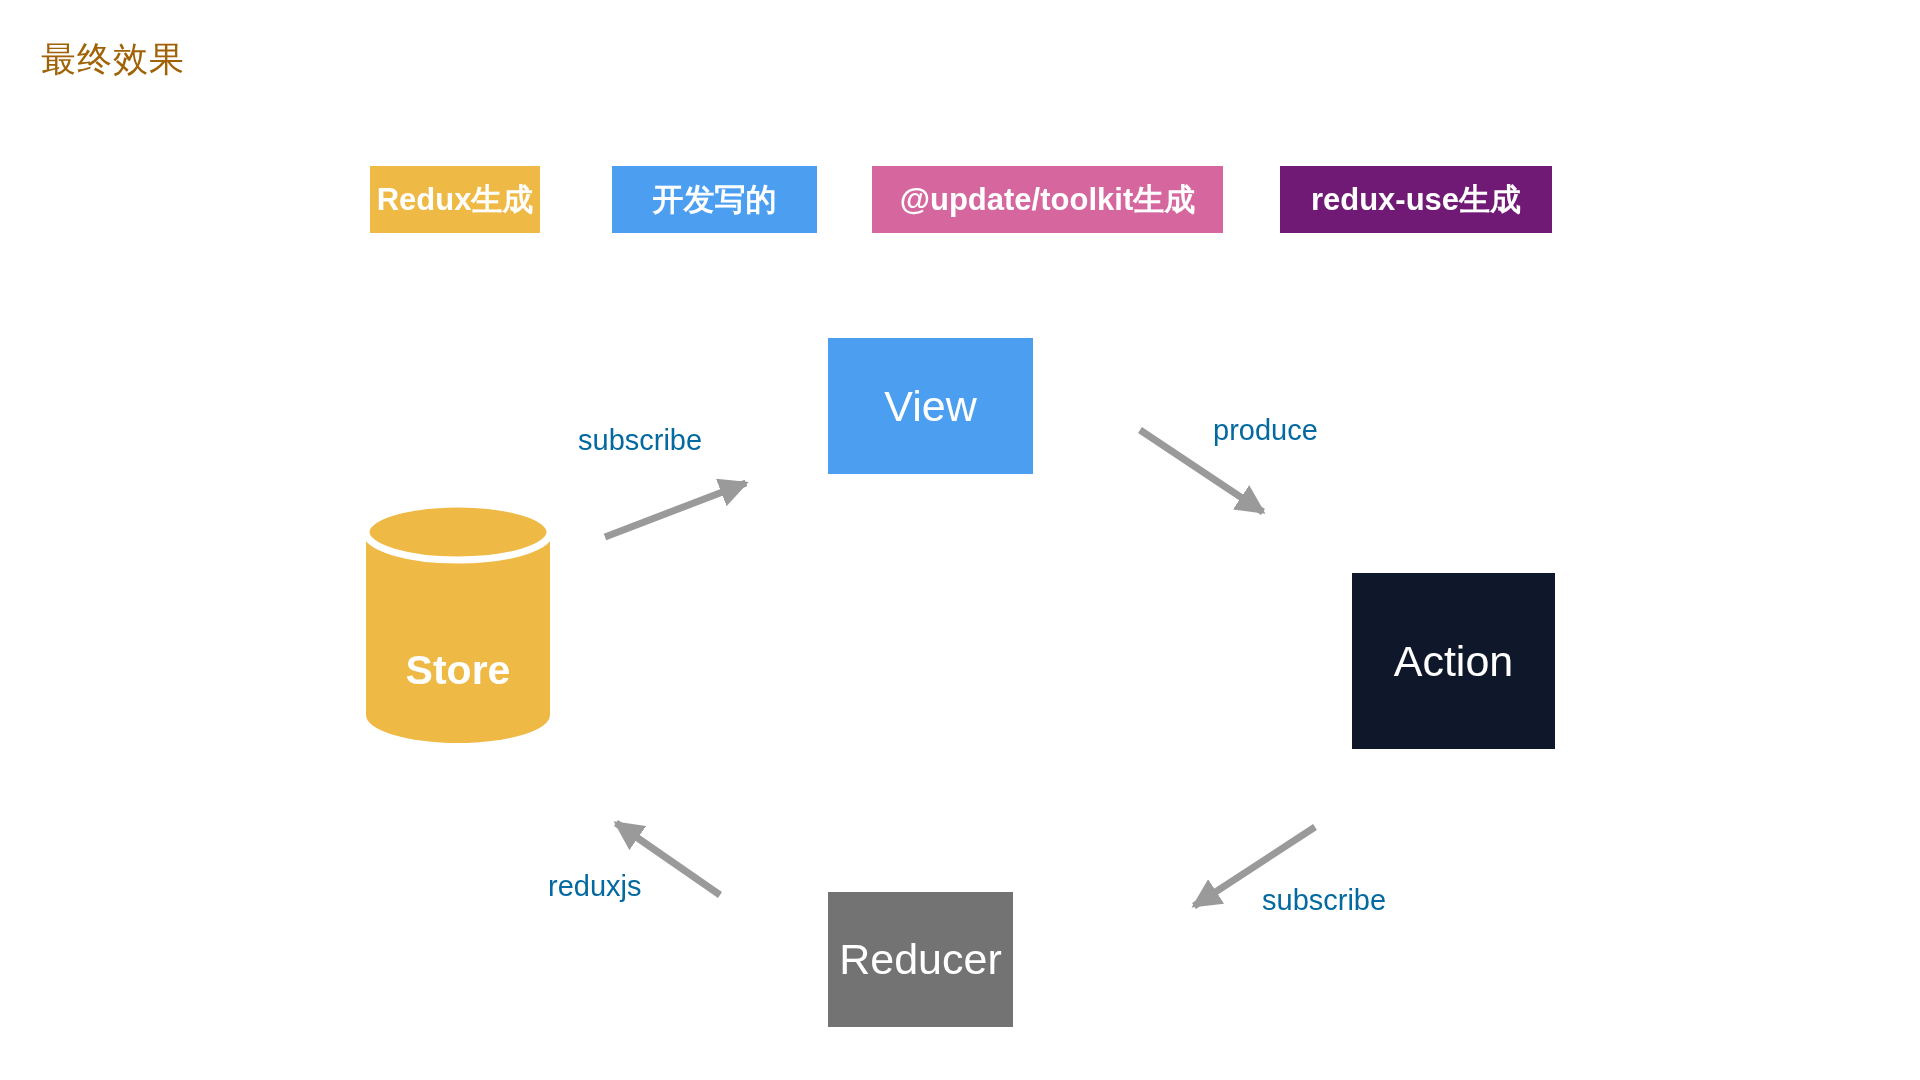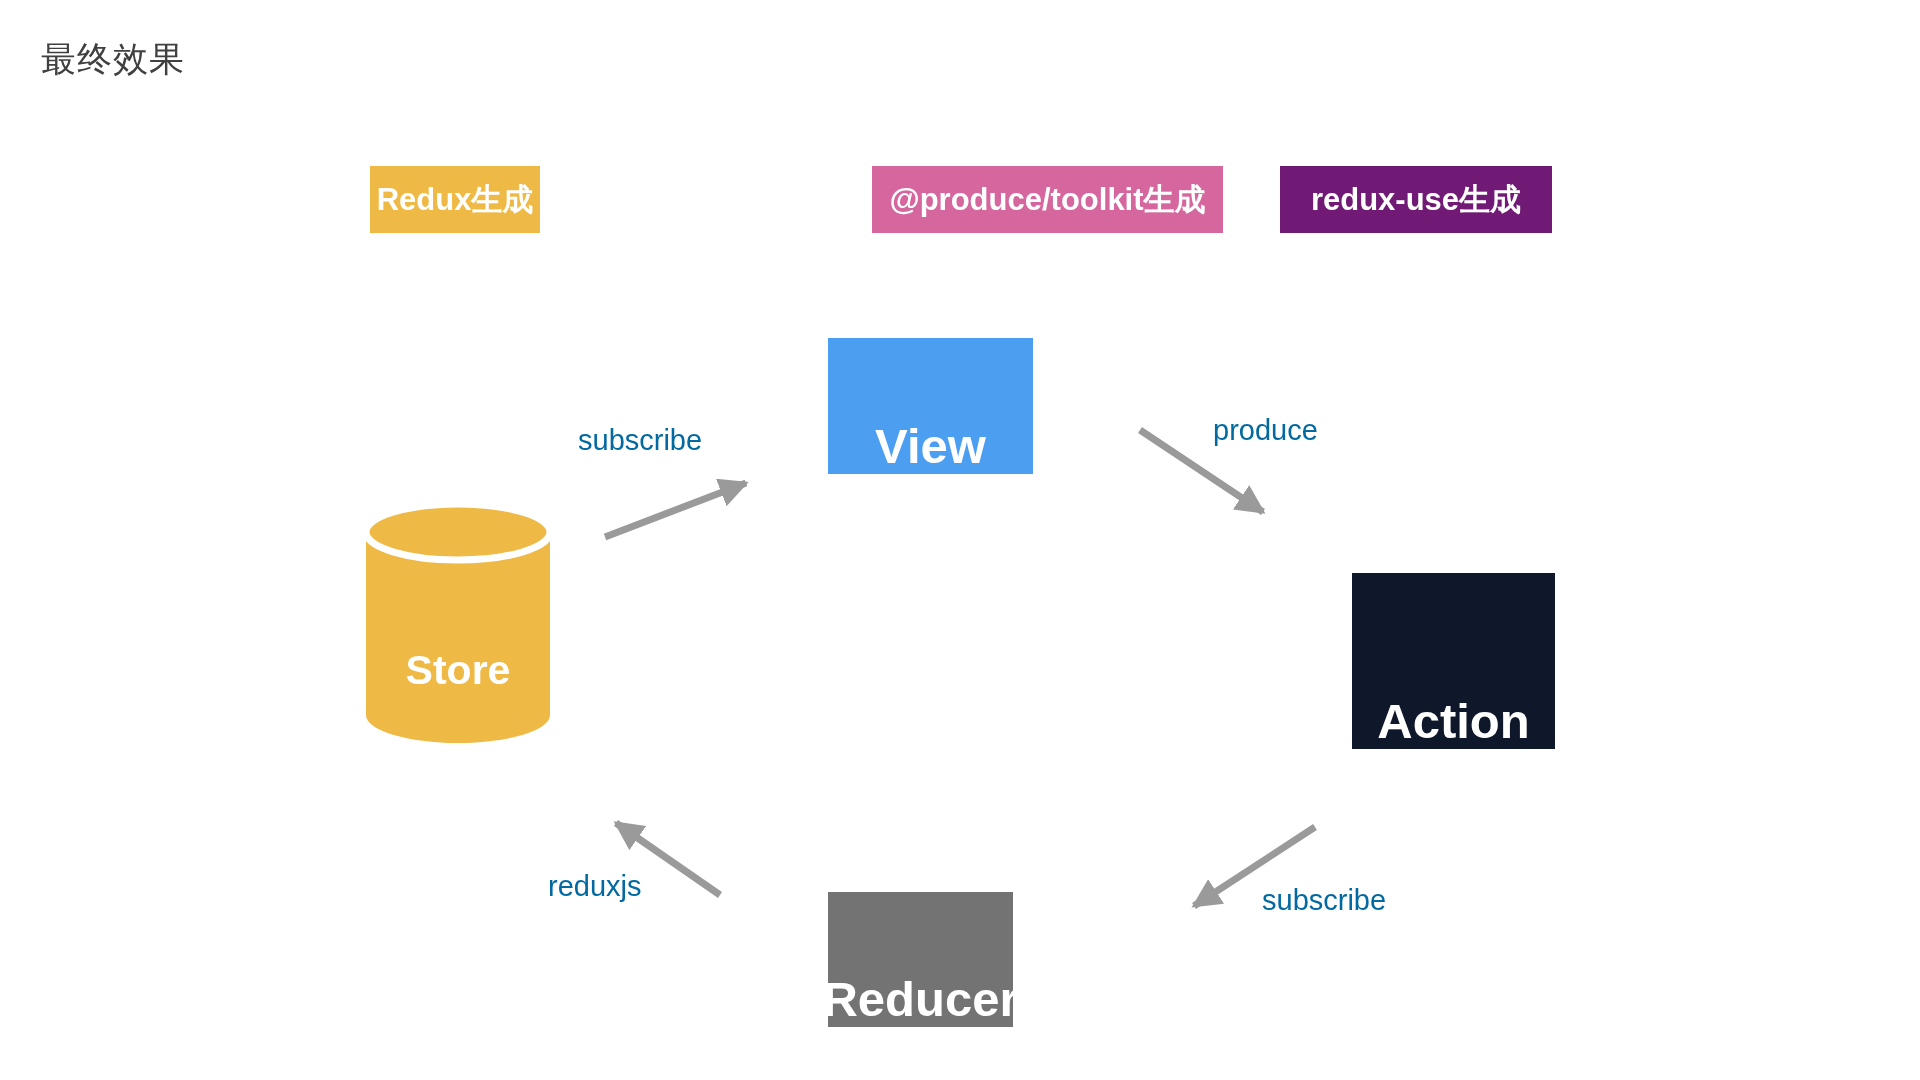--- a/index.html
+++ b/index.html
@@ -14,21 +14,21 @@
     height: 1080px;
     background: #ffffff;
     overflow: hidden;
   }
   .page-title {
     position: absolute;
     left: 41px;
     top: 36px;
     font-size: 35px;
     font-weight: 500;
-    color: #404040;
+    color: #a16207;
     letter-spacing: 1px;
   }
   
   .chip {
     position: absolute;
     top: 166px;
     height: 67px;
     display: flex;
     align-items: center;
     justify-content: center;
@@ -47,25 +47,25 @@
     position: absolute;
     left: 0;
     top: 0;
     pointer-events: none;
   }
 
   
   .node {
     position: absolute;
     display: flex;
-    align-items: flex-end;
+    align-items: center;
     justify-content: center;
     color: #ffffff;
-    font-size: 49px;
-    font-weight: 700;
+    font-size: 43px;
+    font-weight: 400;
   }
   .view-node    { left: 828px;  top: 338px; width: 205px; height: 136px; background: #4B9EF0; }
   .action-node  { left: 1352px; top: 573px; width: 203px; height: 176px; background: #0f172a; }
   .reducer-node { left: 828px;  top: 892px; width: 185px; height: 135px; background: #737373; }
 
   
   .store-label {
     position: absolute;
     left: 366px;
     top: 620px;
@@ -91,21 +91,22 @@
   .update-label    { left: 548px;  top: 870px; }
 </style>
 </head>
 <body>
 
 <div class="canvas">
 
   <div class="page-title">最终效果</div>
 
   <div class="chip chip-redux">Redux生成</div>
-  <div class="chip chip-toolkit">@produce/toolkit生成</div>
+  <div class="chip chip-dev">开发写的</div>
+  <div class="chip chip-toolkit">@update/toolkit生成</div>
   <div class="chip chip-ruse">redux-use生成</div>
 
   <svg class="layer" width="1920" height="1080" viewBox="0 0 1920 1080">
     <defs>
       <marker id="arrowhead" viewBox="0 0 10 10" refX="9" refY="5" markerWidth="4.2" markerHeight="4.2" orient="auto-start-reverse">
         <path d="M0,0 L10,5 L0,10 z" fill="#9A9A9A"></path>
       </marker>
     </defs>
 
     <g>

